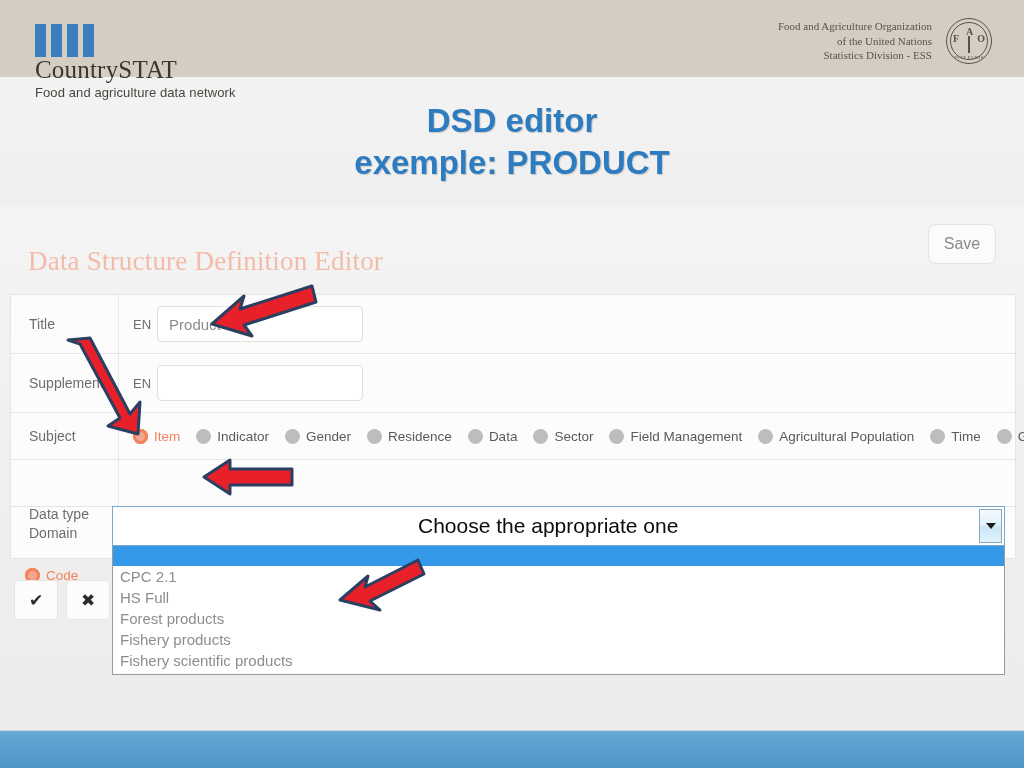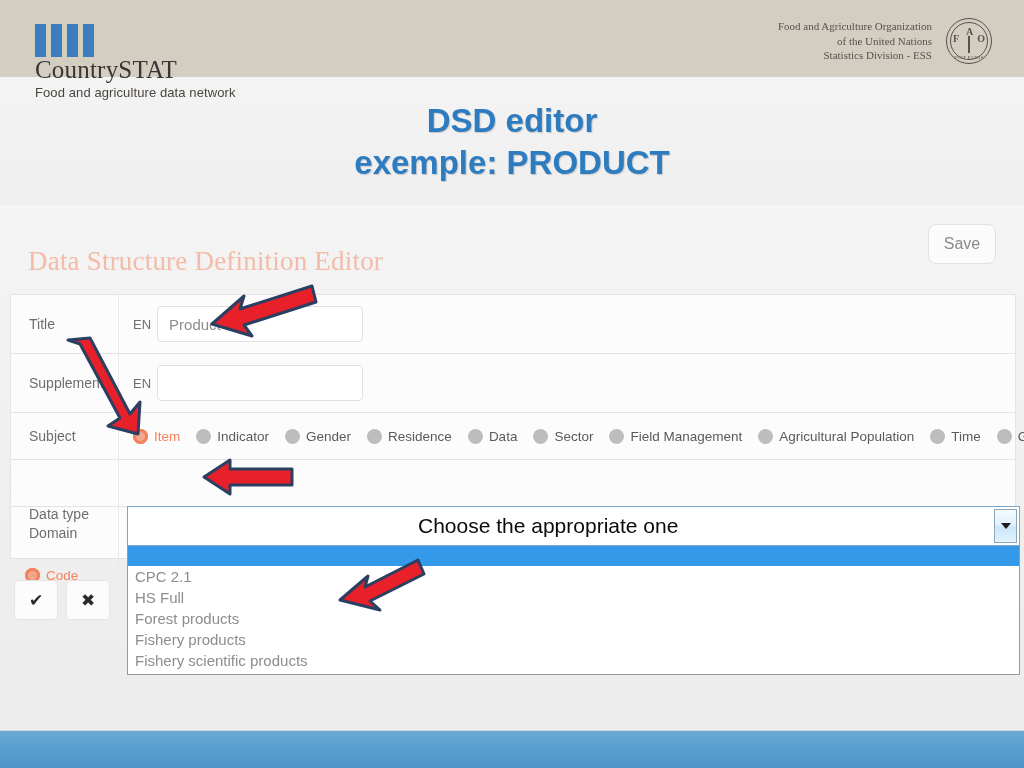--- a/index.html
+++ b/index.html
@@ -276,21 +276,21 @@
     display: flex;
     align-items: center;
     justify-content: center;
     font-size: 17px;
     color: #2a2a2a;
   }
 
   
   .combo {
     position: absolute;
-    left: 127px; top: 506px;
+    left: 112px; top: 506px;
     width: 893px;
     z-index: 30;
   }
   .combo-box {
     height: 40px;
     border: 1px solid #7ba7cd;
     background: #fff;
     display: flex;
     align-items: center;
     box-sizing: border-box;

